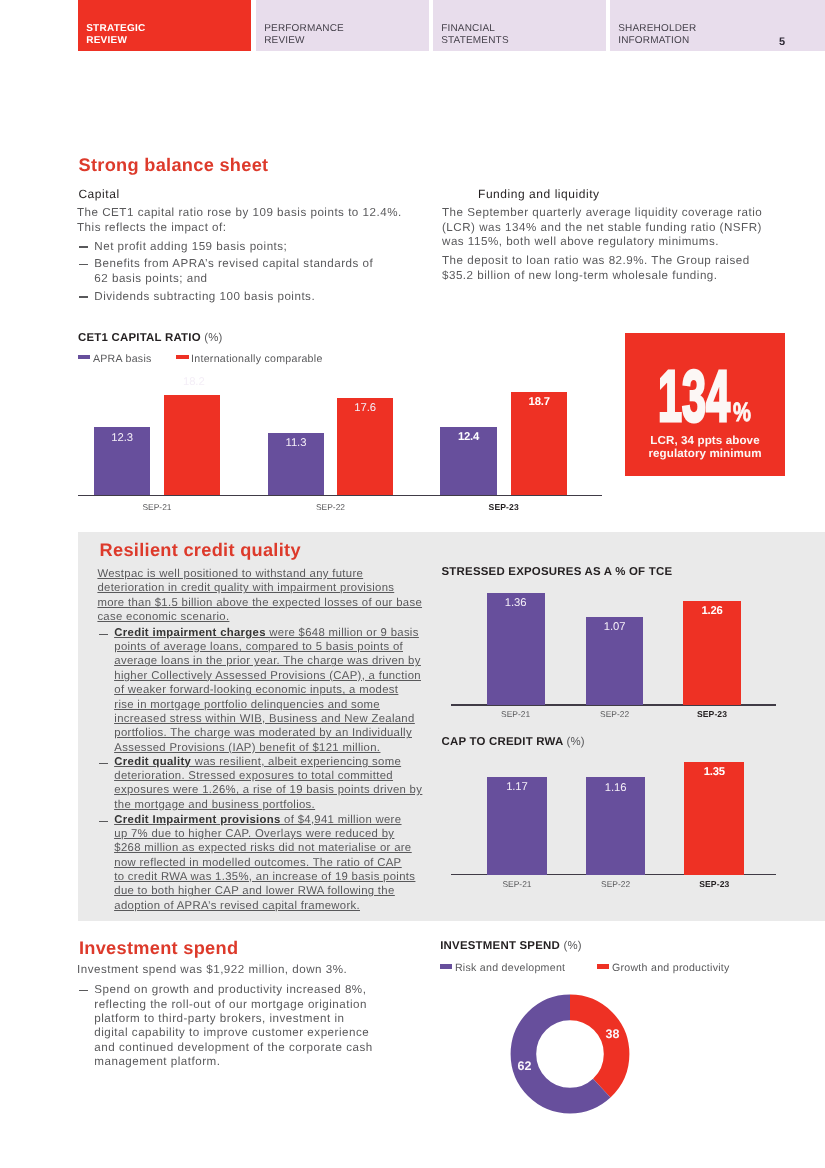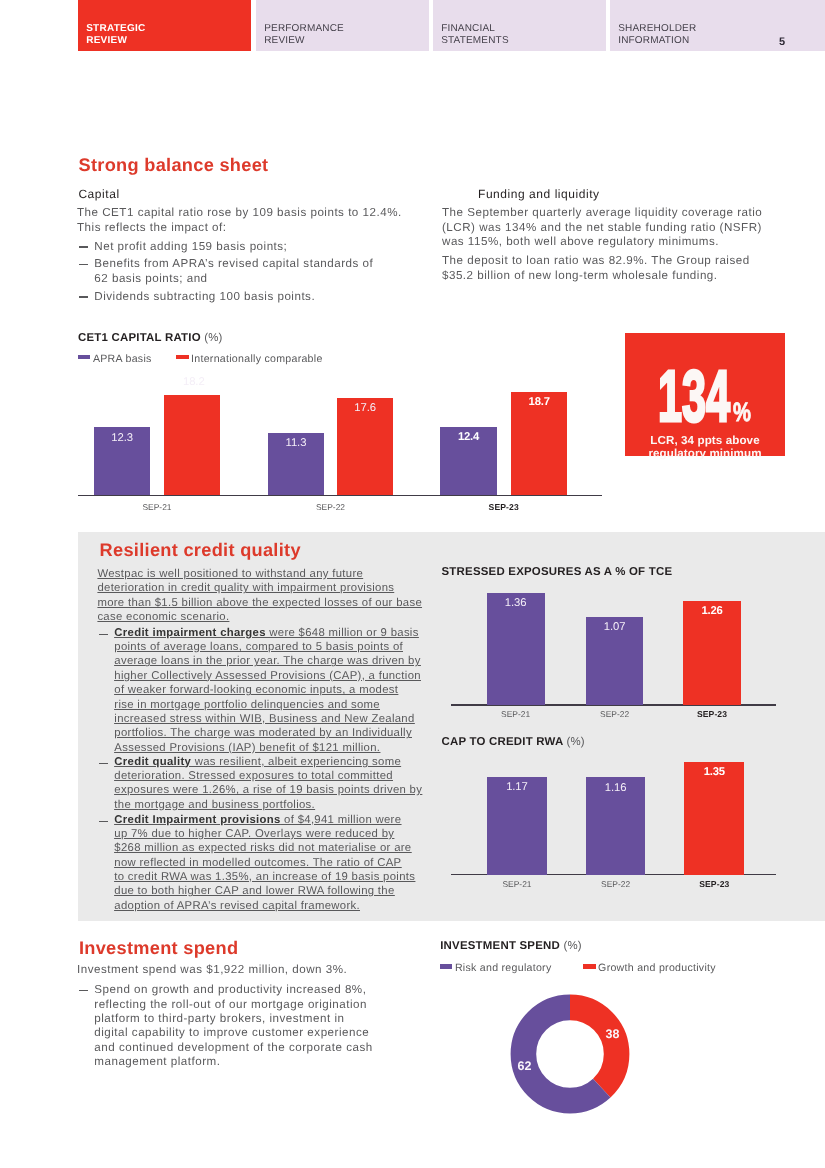--- a/index.html
+++ b/index.html
@@ -130,21 +130,21 @@
     <div class="bar" style="left:440px;top:426.7px;width:57.1px;height:68.8px;background:#674F9C;"></div>
     <div class="barval b" style="left:440px;top:431.9px;width:57.1px;">12.4</div>
     <div class="bar" style="left:510.9px;top:391.8px;width:56.5px;height:103.7px;background:#EE3124;"></div>
     <div class="barval b" style="left:510.9px;top:397.0px;width:56.5px;">18.7</div>
 
     <div class="xtick" style="left:107px;top:502.5px;width:100px;">SEP-21</div>
     <div class="xtick" style="left:280.5px;top:502.5px;width:100px;">SEP-22</div>
     <div class="xtick b" style="left:453.7px;top:502.5px;width:100px;">SEP-23</div>
   </div>
 
-  <div class="statbox" style="left:625px;top:333px;width:160px;height:123px;">
+  <div class="statbox" style="left:625px;top:333px;width:160px;height:143px;">
     <div style="position:absolute;left:0;top:0;width:160px;height:100px;">
       <span class="bignum">134</span>
         <span class="bigpct">%</span>
     </div>
     <div class="statcap">
       <span>LCR, 34 ppts above</span><br><span>regulatory minimum</span>
     </div>
   </div>
 
   <div class="greypanel" style="left:78px;top:532px;width:747px;height:389px;"></div>
@@ -226,21 +226,21 @@
 digital capability to improve customer experience
 and continued development of the corporate cash
 management platform.</span></span>
   </div>
 
   <div class="chartlabel" style="position:absolute;left:440.2px;top:941.2px;">
     <span>INVESTMENT SPEND</span> <span class="unit">(%)</span>
   </div>
   <div style="position:absolute;left:440.2px;top:957.8px;">
     <span style="display:inline-block;">
-      <span class="legend-sw" style="background:#674F9C;"></span><span class="legend-txt">Risk and regulatory</span>
+      <span class="legend-sw" style="background:#674F9C;"></span><span class="legend-txt">Risk and development</span>
     </span>
     <span style="display:inline-block;margin-left:27.5px;">
       <span class="legend-sw" style="background:#EE3124;"></span><span class="legend-txt">Growth and productivity</span>
     </span>
   </div>
 
   <svg width="130" height="130" viewBox="0 0 130 130" style="position:absolute;left:504.7px;top:989.2px;">
     <circle cx="65" cy="65" r="46.6" fill="none" stroke="#EE3124" stroke-width="25.6" stroke-dasharray="111.26 181.53" stroke-dashoffset="0" transform="rotate(-90 65 65)"></circle>
     <circle cx="65" cy="65" r="46.6" fill="none" stroke="#674F9C" stroke-width="25.6" stroke-dasharray="181.53 111.26" stroke-dashoffset="-111.26" transform="rotate(-90 65 65)"></circle>
   </svg>

